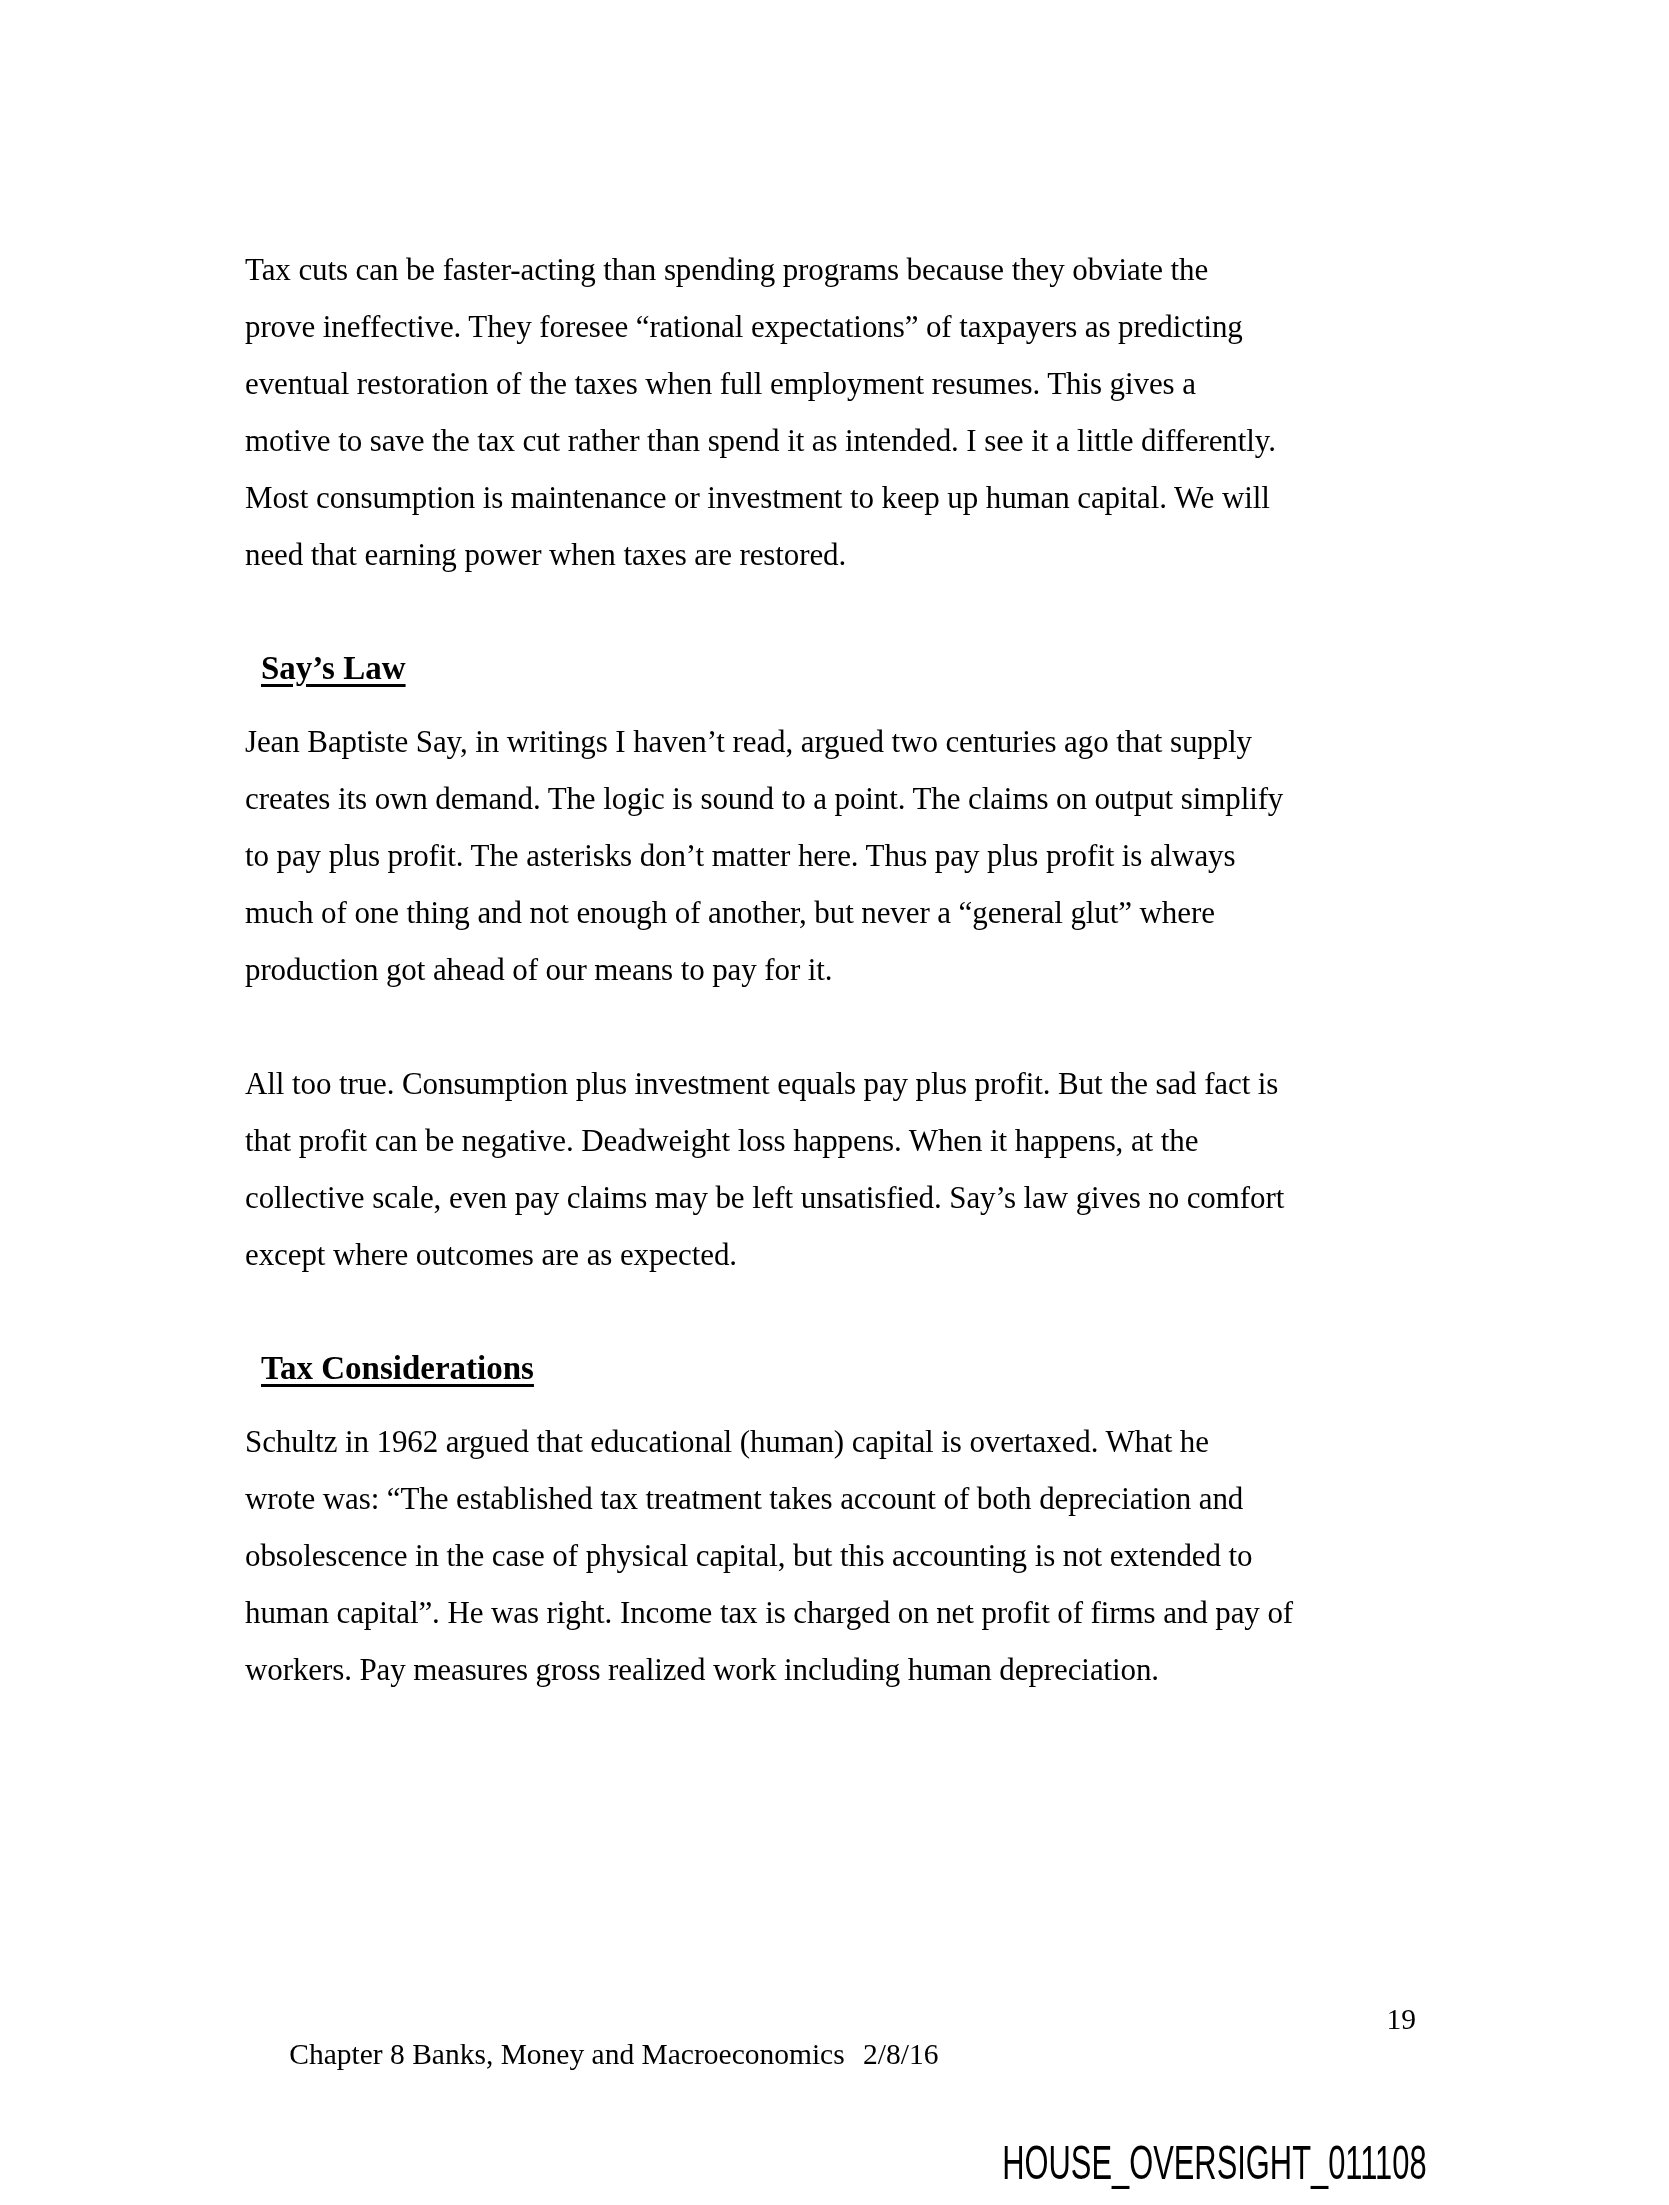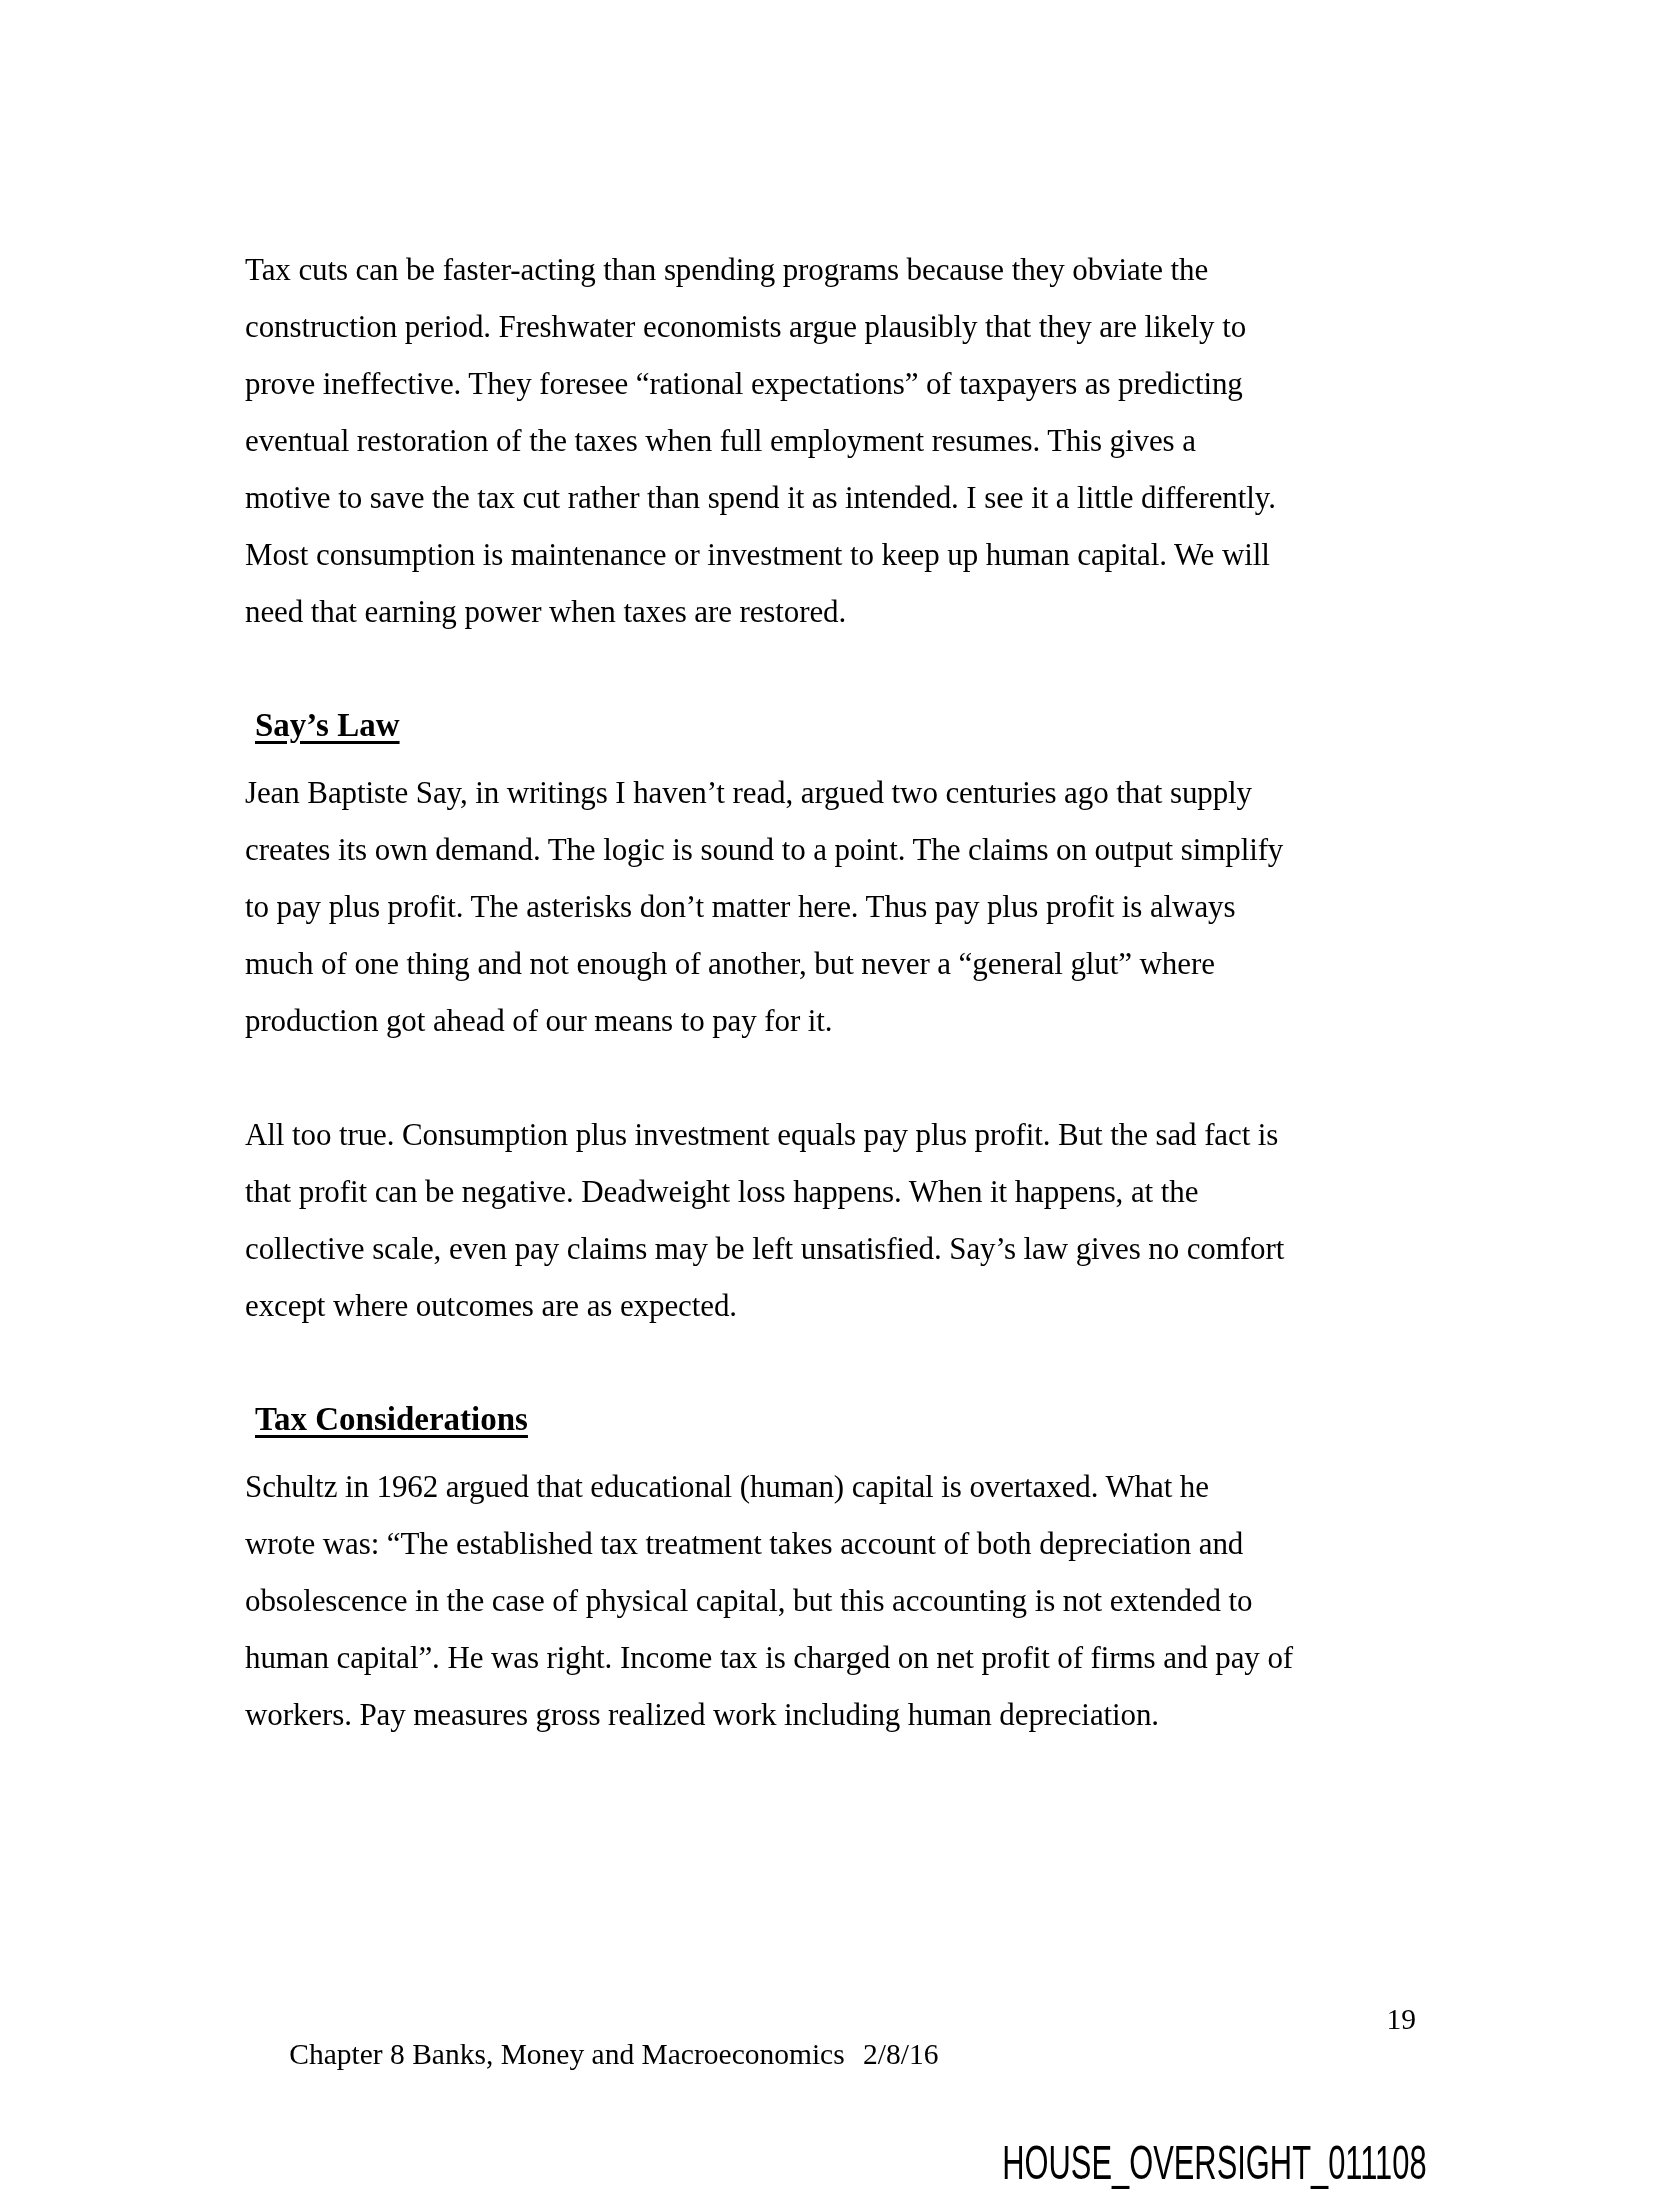--- a/index.html
+++ b/index.html
@@ -26,21 +26,21 @@
     line-height: 57px;
     white-space: pre;
     letter-spacing: -0.1px;
   }
   .heading {
     font-size: 33px;
     line-height: 57px;
     font-weight: bold;
     text-decoration: underline;
     text-underline-offset: 4.6px;
-    margin: 10px;
+    margin: 16px;
     white-space: pre;
   }
   .footer {
     position: absolute;
     left: 245px;
     top: 2002px;
     width: 1171px;
     display: flex;
     justify-content: space-between;
     align-items: baseline;
@@ -63,21 +63,20 @@
 </style>
 </head>
 <body>
 
 <div class="page">
 
   <div class="content">
 
     <div class="para">
       <div class="line">Tax cuts can be faster-acting than spending programs because they obviate the</div>
-      <div class="line">construction period. Freshwater economists argue plausibly that they are likely to</div>
       <div class="line">prove ineffective. They foresee “rational expectations” of taxpayers as predicting</div>
       <div class="line">eventual restoration of the taxes when full employment resumes. This gives a</div>
       <div class="line">motive to save the tax cut rather than spend it as intended. I see it a little differently.</div>
       <div class="line">Most consumption is maintenance or investment to keep up human capital. We will</div>
       <div class="line">need that earning power when taxes are restored.</div>
     </div>
 
     <div class="heading">Say’s Law</div>
 
     <div class="para">

